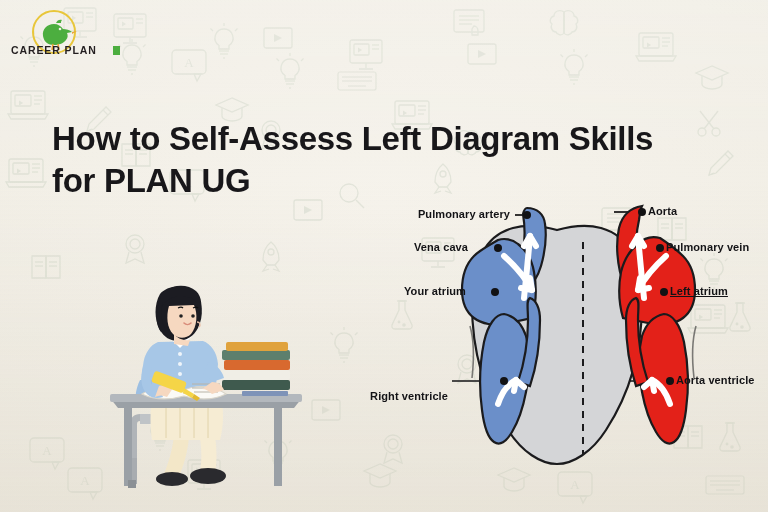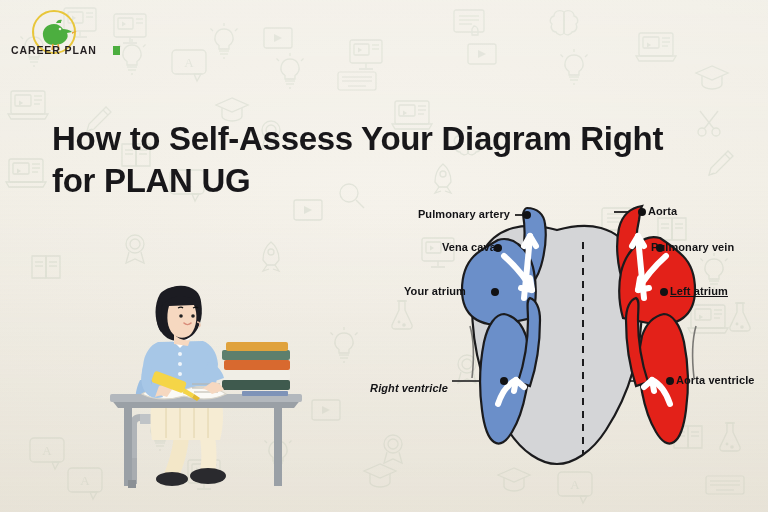--- a/index.html
+++ b/index.html
@@ -247,21 +247,21 @@
       <path d="M63 24l5-1-5 3z" fill="#e8a33a"></path>
       <path d="M44 36l-1 6M49 36l1 6" stroke="#e8a33a" stroke-width="1.6" fill="none"></path>
     </g>
   </svg>
   <div id="logo-text">
     <span>CAREER PLAN</span>
     <i id="logo-mark"></i>
   </div>
 
   <h1 id="headline">
-    <span>How to Self-Assess Your Diagram Right</span>
+    <span>How to Self-Assess Left Diagram Skills</span>
     <span>for PLAN UG</span>
   </h1>
 
   <svg id="student" viewBox="0 0 232 222">
 
     <g>
       <path d="M44 138h22v10H44z" fill="#bfc3c7"></path>
       <path d="M44 138c-6 0-10 4-10 10v34h7v-34c0-2 1-3 3-3z" fill="#b0b4b8"></path>
       <rect x="34" y="182" width="7" height="26" fill="#a8acb0"></rect>
     </g>
@@ -480,23 +480,23 @@
         <circle cx="152" cy="195" r="4"></circle>
         <circle cx="290" cy="26" r="4"></circle>
         <circle cx="308" cy="62" r="4"></circle>
         <circle cx="312" cy="106" r="4"></circle>
         <circle cx="318" cy="195" r="4"></circle>
       </g>
     </svg>
 
     
     <div class="lbl r" style="left:58px;  top:22px;  width:100px;">Pulmonary artery</div>
-    <div class="lbl r" style="left:58px;  top:55px;  width:86px;">Vena cava</div>
+    <div class="lbl r" style="left:46px;  top:55px;  width:86px;text-align:center;">Vena cava</div>
     <div class="lbl r" style="left:26px;  top:99px;  width:88px;">Your atrium</div>
-    <div class="lbl r" style="left:-4px;  top:196px; width:100px;font-style:italic;">Right ventricle</div>
+    <div class="lbl r" style="left:-4px;  top:204px; width:100px;">Right ventricle</div>
 
     <div class="lbl" style="left:296px; top:19px;text-align:right;">Aorta</div>
-    <div class="lbl" style="left:299px; top:55px;">Pulmonary vein</div>
+    <div class="lbl" style="left:314px; top:55px;">Pulmonary vein</div>
     <div class="lbl" style="left:318px; top:99px;text-decoration:underline;">Left atrium</div>
     <div class="lbl" style="left:324px; top:188px;">Aorta ventricle</div>
   </div>
 
 </div>
 
 </body></html>

